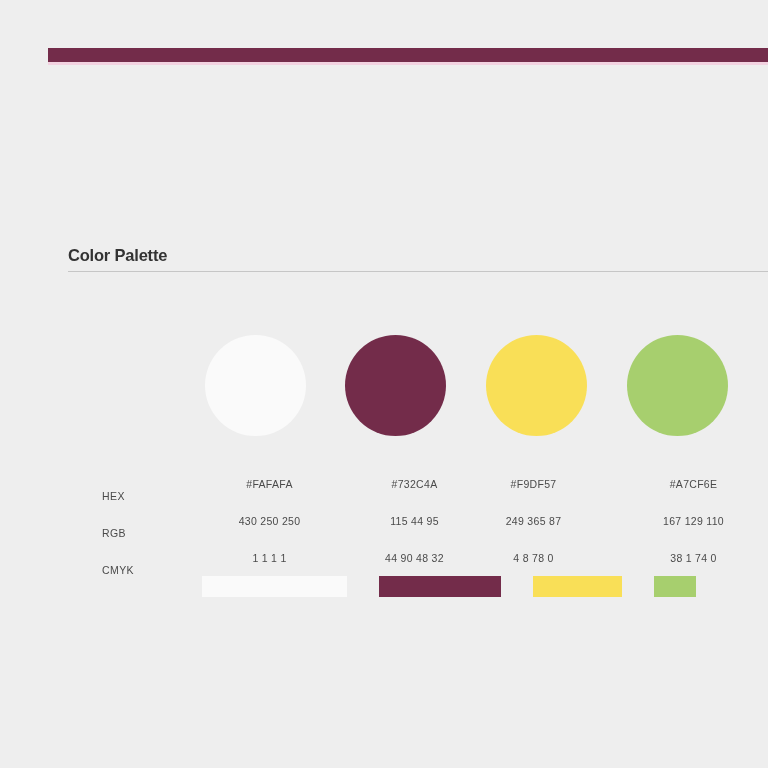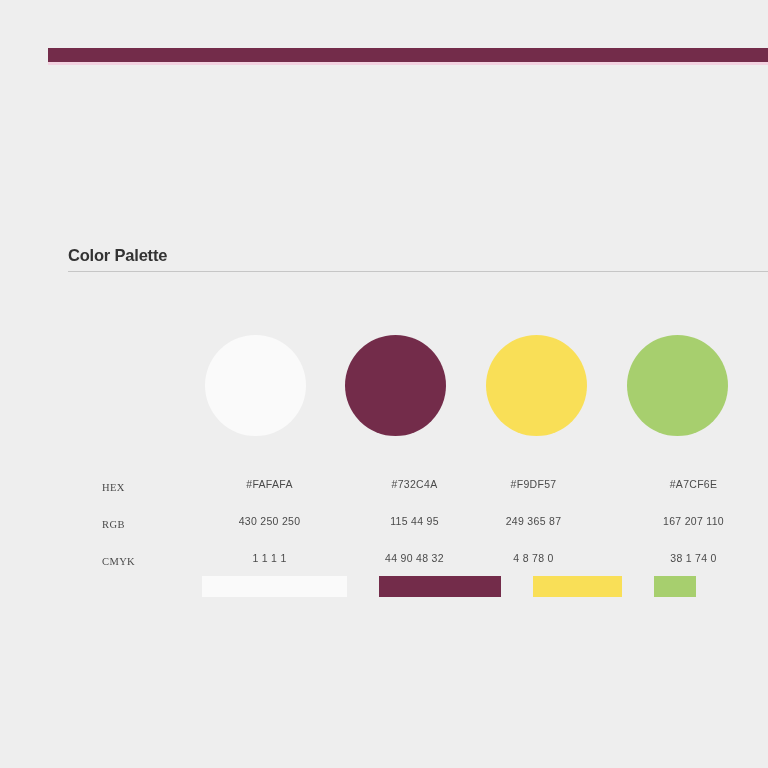--- a/index.html
+++ b/index.html
@@ -80,23 +80,22 @@
     font-size: 10.5px;
     color: #4a4a4a;
   }
   .spec-row {
     position: relative;
     height: 21px;
   }
   .spec-label {
     position: absolute;
     left: 22px;
-    top: 4px;
+    top: 12px;
     letter-spacing: 0.4px;
-    font-family: Liberation Serif, serif;
   }
   .spec-value {
     position: absolute;
     top: 0;
     width: 101px;
     text-align: center;
     letter-spacing: 0.3px;
   }
   .spec-value.col0 { left: 139px; }
   .spec-value.col1 { left: 284px; }
@@ -140,21 +139,21 @@
     <div class="spec-value col1">#732C4A</div>
     <div class="spec-value col2">#F9DF57</div>
     <div class="spec-value col3">#A7CF6E</div>
   </div>
 
   <div class="spec-row">
     <div class="spec-label">RGB</div>
     <div class="spec-value col0">430 250 250</div>
     <div class="spec-value col1">115 44 95</div>
     <div class="spec-value col2">249 365 87</div>
-    <div class="spec-value col3">167 207 110</div>
+    <div class="spec-value col3">167 129 110</div>
   </div>
 
   <div class="spec-row">
     <div class="spec-label">CMYK</div>
     <div class="spec-value col0">1 1 1 1</div>
     <div class="spec-value col1">44 90 48 32</div>
     <div class="spec-value col2">4 8 78 0</div>
     <div class="spec-value col3">38 1 74 0</div>
   </div>
 

